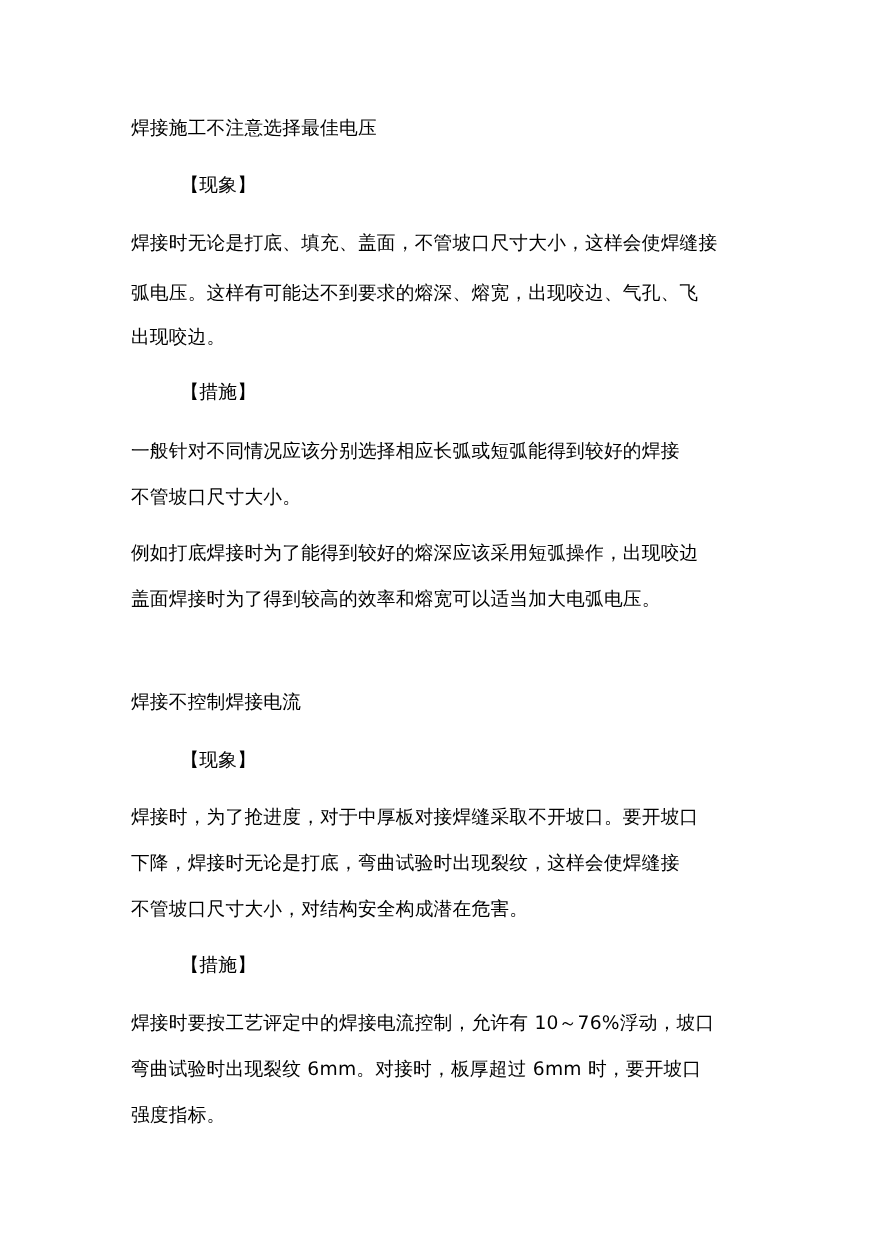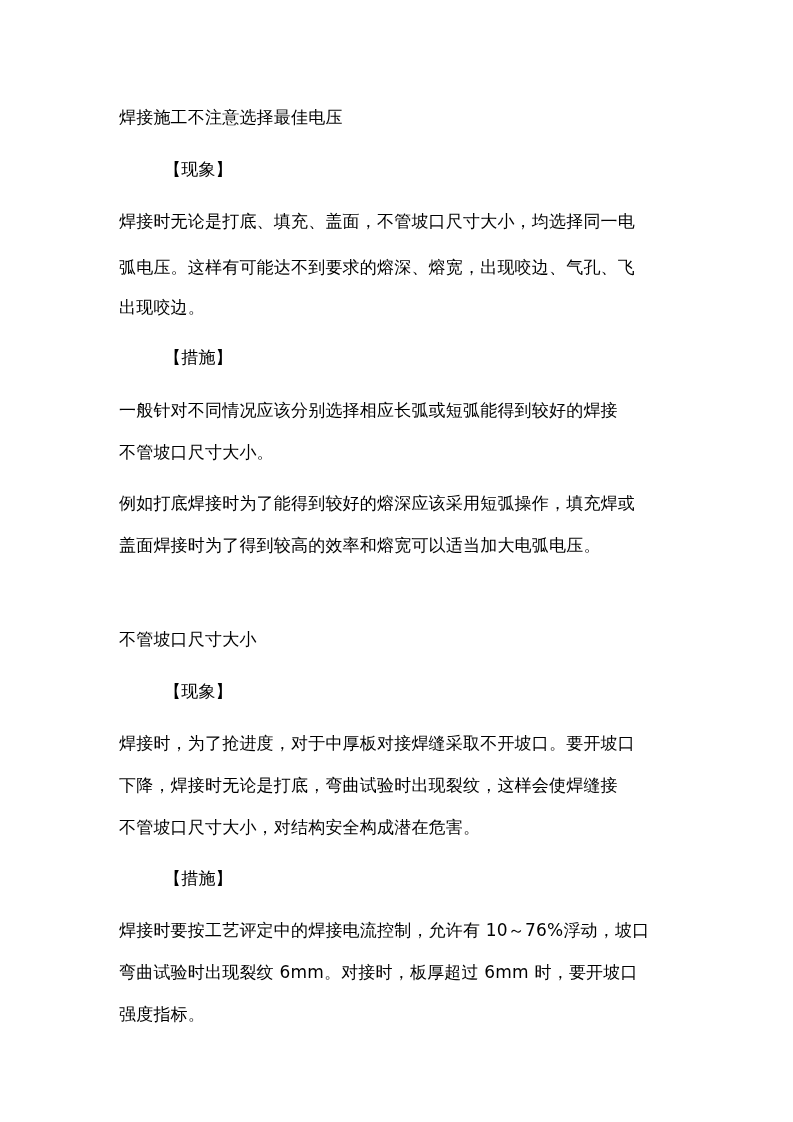--- a/index.html
+++ b/index.html
@@ -35,32 +35,32 @@
     }
   </style>
 </head>
 <body>
 
 <div class="page">
 
   <div>
     <div class="line" style="top:105px">焊接施工不注意选择最佳电压</div>
     <div class="line bracket" style="top:157px">【现象】</div>
-    <div class="line" style="top:209px">焊接时无论是打底、填充、盖面，不管坡口尺寸大小，均选择同一电</div>
+    <div class="line" style="top:209px">焊接时无论是打底、填充、盖面，不管坡口尺寸大小，这样会使焊缝接</div>
     <div class="line" style="top:255px">弧电压。这样有可能达不到要求的熔深、熔宽，出现咬边、气孔、飞</div>
     <div class="line" style="top:295px">出现咬边。</div>
     <div class="line bracket" style="top:345px">【措施】</div>
     <div class="line" style="top:398px">一般针对不同情况应该分别选择相应长弧或短弧能得到较好的焊接</div>
     <div class="line" style="top:440px">不管坡口尺寸大小。</div>
-    <div class="line" style="top:491px">例如打底焊接时为了能得到较好的熔深应该采用短弧操作，填充焊或</div>
+    <div class="line" style="top:491px">例如打底焊接时为了能得到较好的熔深应该采用短弧操作，出现咬边</div>
     <div class="line" style="top:533px">盖面焊接时为了得到较高的效率和熔宽可以适当加大电弧电压。</div>
   </div>
 
   <div>
-    <div class="line" style="top:627px">不管坡口尺寸大小</div>
+    <div class="line" style="top:627px">焊接不控制焊接电流</div>
     <div class="line bracket" style="top:679px">【现象】</div>
     <div class="line" style="top:731px">焊接时，为了抢进度，对于中厚板对接焊缝采取不开坡口。要开坡口</div>
     <div class="line" style="top:773px">下降，焊接时无论是打底，弯曲试验时出现裂纹，这样会使焊缝接</div>
     <div class="line" style="top:815px">不管坡口尺寸大小，对结构安全构成潜在危害。</div>
     <div class="line bracket" style="top:866px">【措施】</div>
     <div class="line" style="top:918px">焊接时要按工艺评定中的焊接电流控制，允许有 10～76%浮动，坡口</div>
     <div class="line" style="top:960px">弯曲试验时出现裂纹 6mm。对接时，板厚超过 6mm 时，要开坡口</div>
     <div class="line" style="top:1002px">强度指标。</div>
   </div>
 

